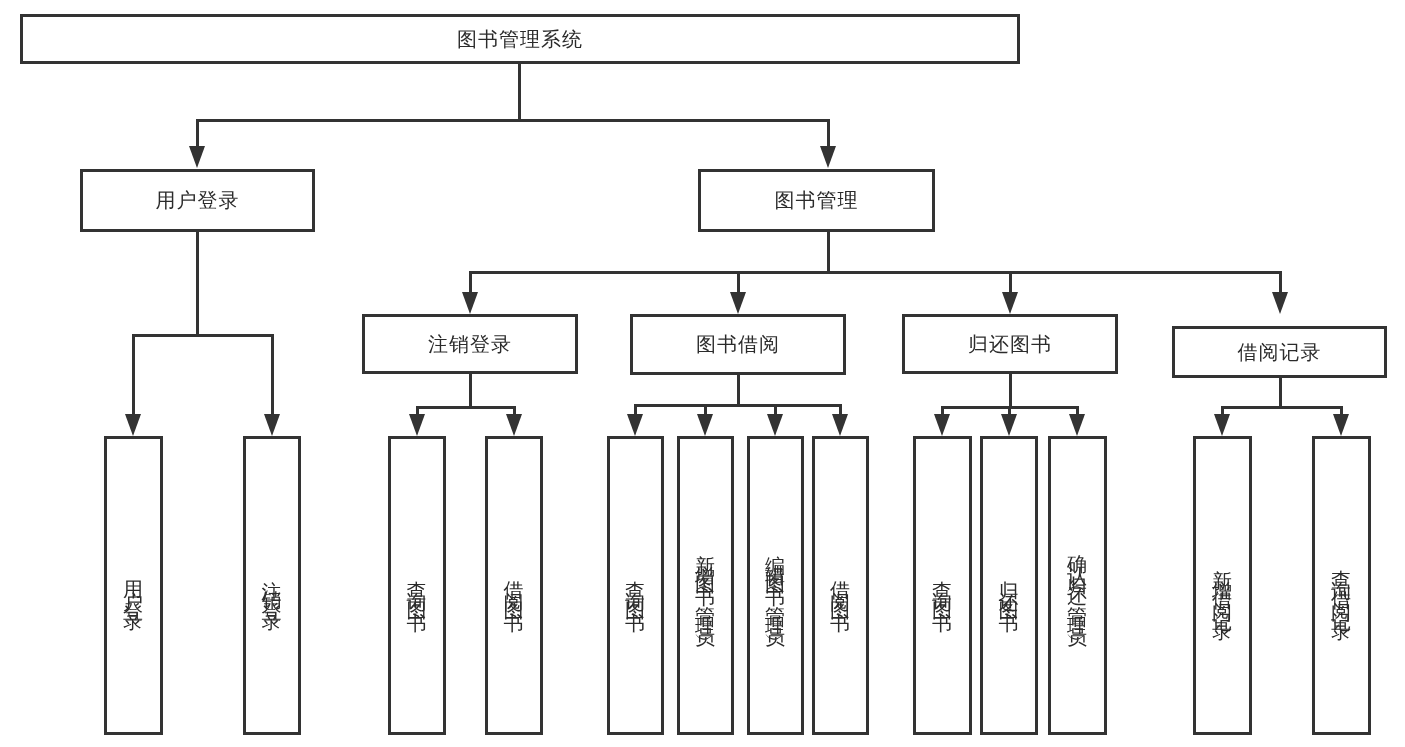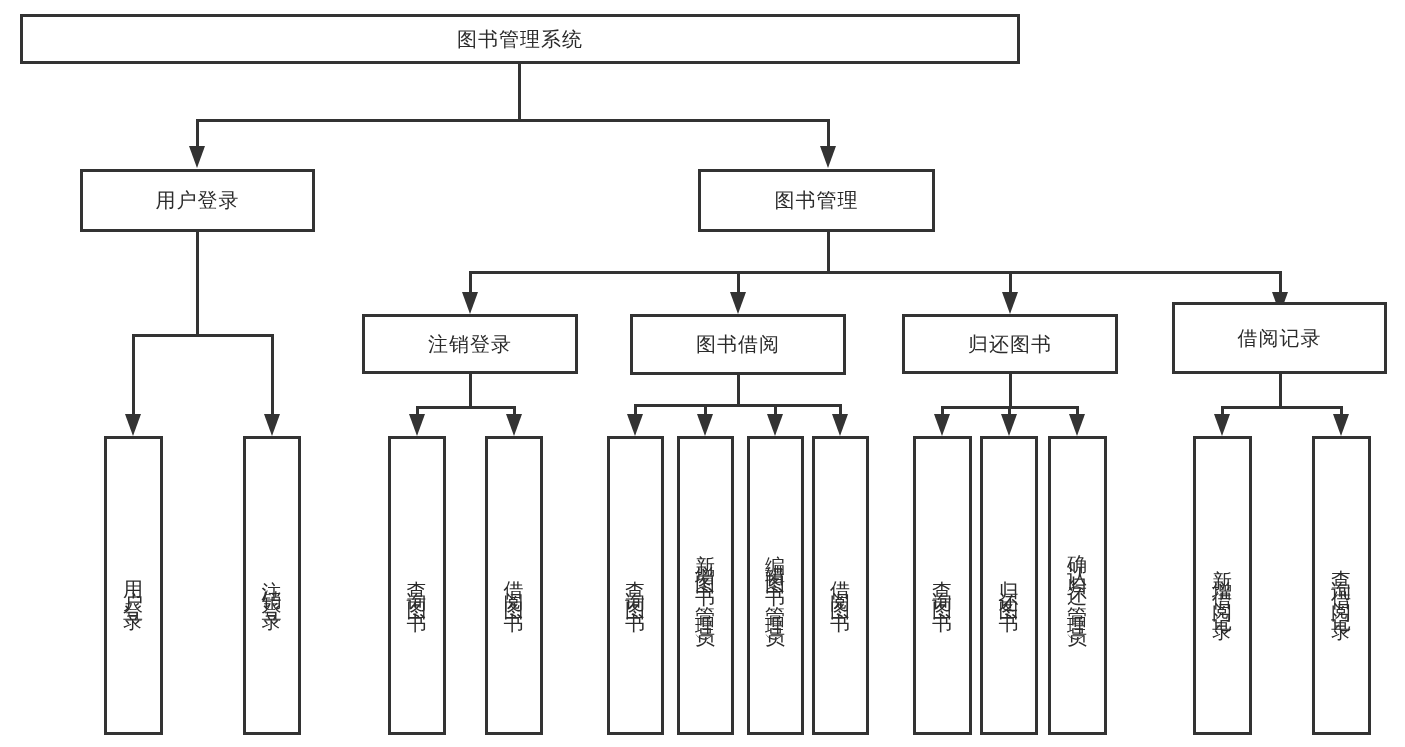--- a/index.html
+++ b/index.html
@@ -34,21 +34,21 @@
 <div class="stage">
 
   <div class="node" style="left:20px;top:14px;width:1000px;height:50px">图书管理系统</div>
 
   <div class="node" style="left:80px;top:169px;width:235px;height:63px">用户登录</div>
   <div class="node" style="left:698px;top:169px;width:237px;height:63px">图书管理</div>
 
   <div class="node" style="left:362px;top:314px;width:216px;height:60px">注销登录</div>
   <div class="node" style="left:630px;top:314px;width:216px;height:61px">图书借阅</div>
   <div class="node" style="left:902px;top:314px;width:216px;height:60px">归还图书</div>
-  <div class="node" style="left:1172px;top:302px;width:215px;height:72px">借阅记录</div>
+  <div class="node" style="left:1172px;top:326px;width:215px;height:52px">借阅记录</div>
 
   <div class="node v" style="left:104px;top:436px;width:59px;height:299px">用户登录</div>
   <div class="node v" style="left:243px;top:436px;width:58px;height:299px">注销登录</div>
 
   <div class="node v" style="left:388px;top:436px;width:58px;height:299px">查询图书</div>
   <div class="node v" style="left:485px;top:436px;width:58px;height:299px">借阅图书</div>
 
   <div class="node v" style="left:607px;top:436px;width:57px;height:299px">查询图书</div>
   <div class="node v" style="left:677px;top:436px;width:57px;height:299px">新增图书（管理员）</div>
   <div class="node v" style="left:747px;top:436px;width:57px;height:299px">编辑图书（管理员）</div>

